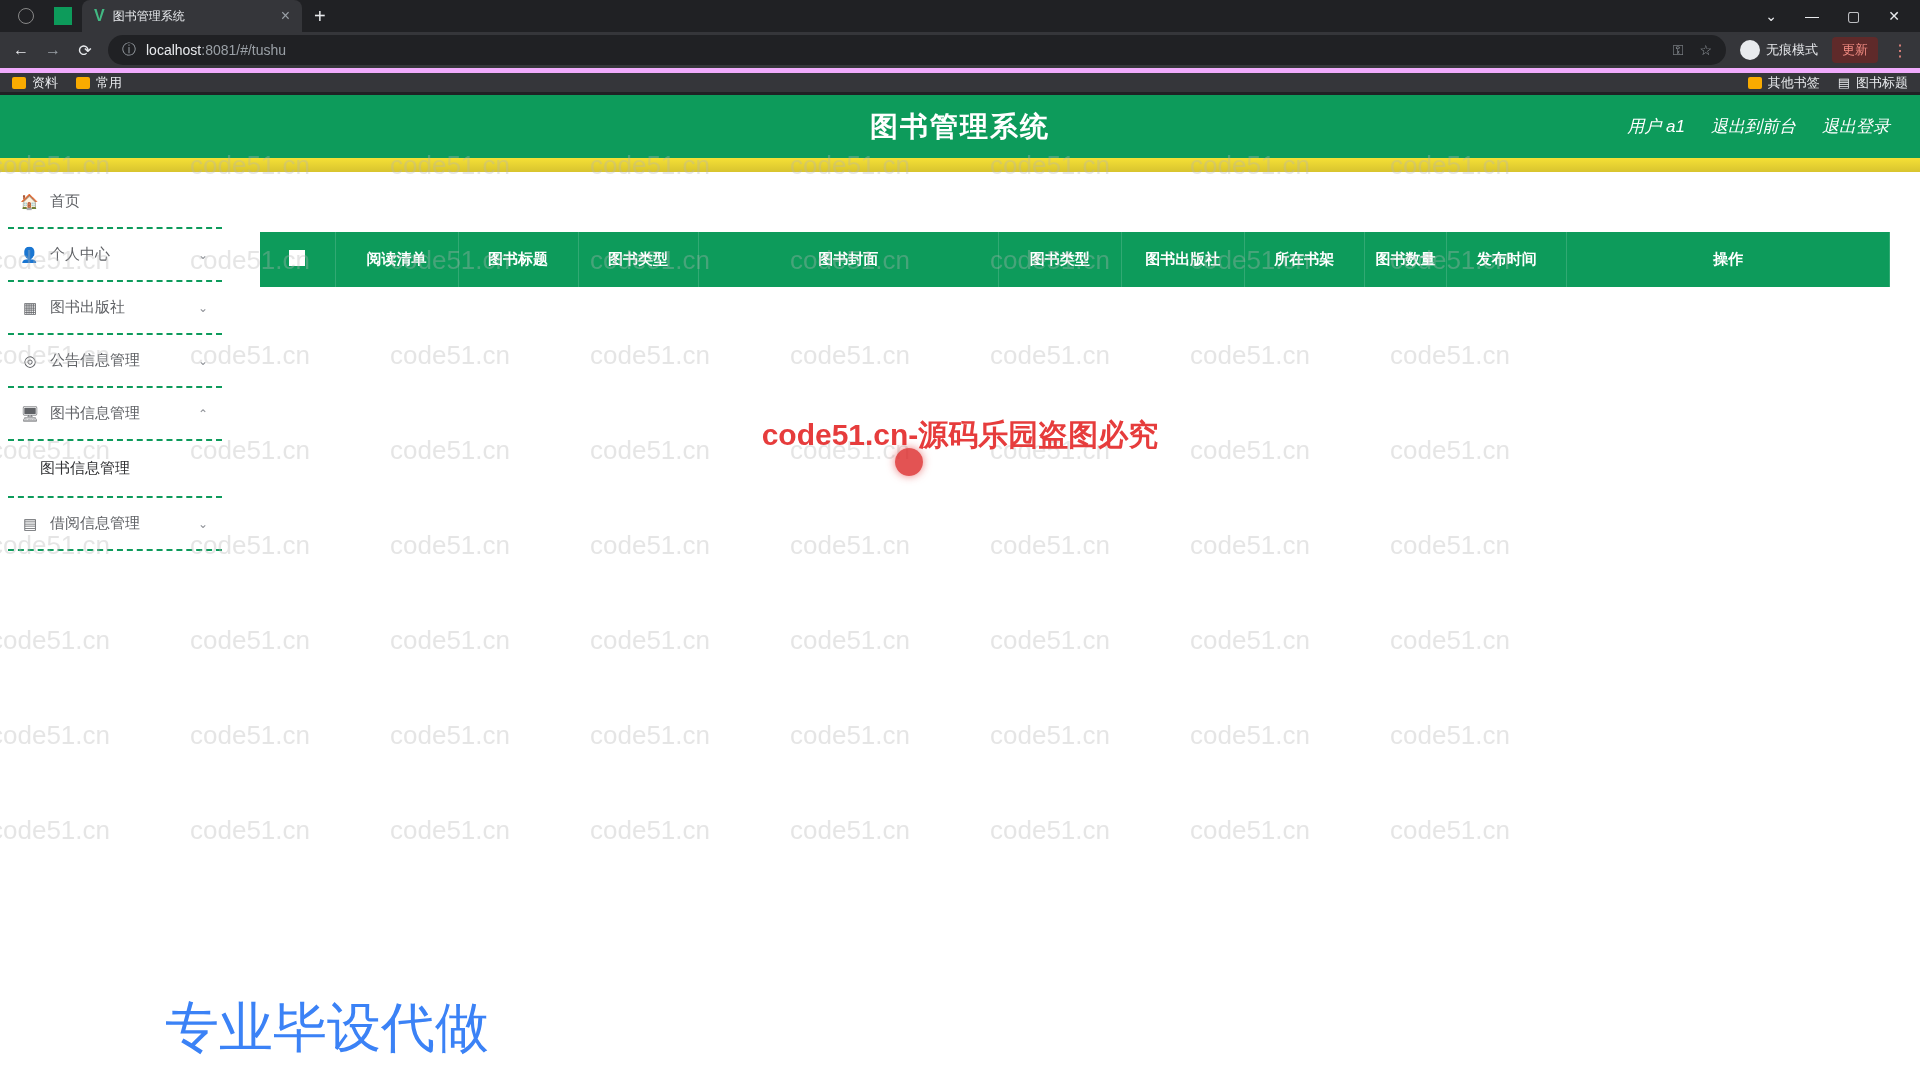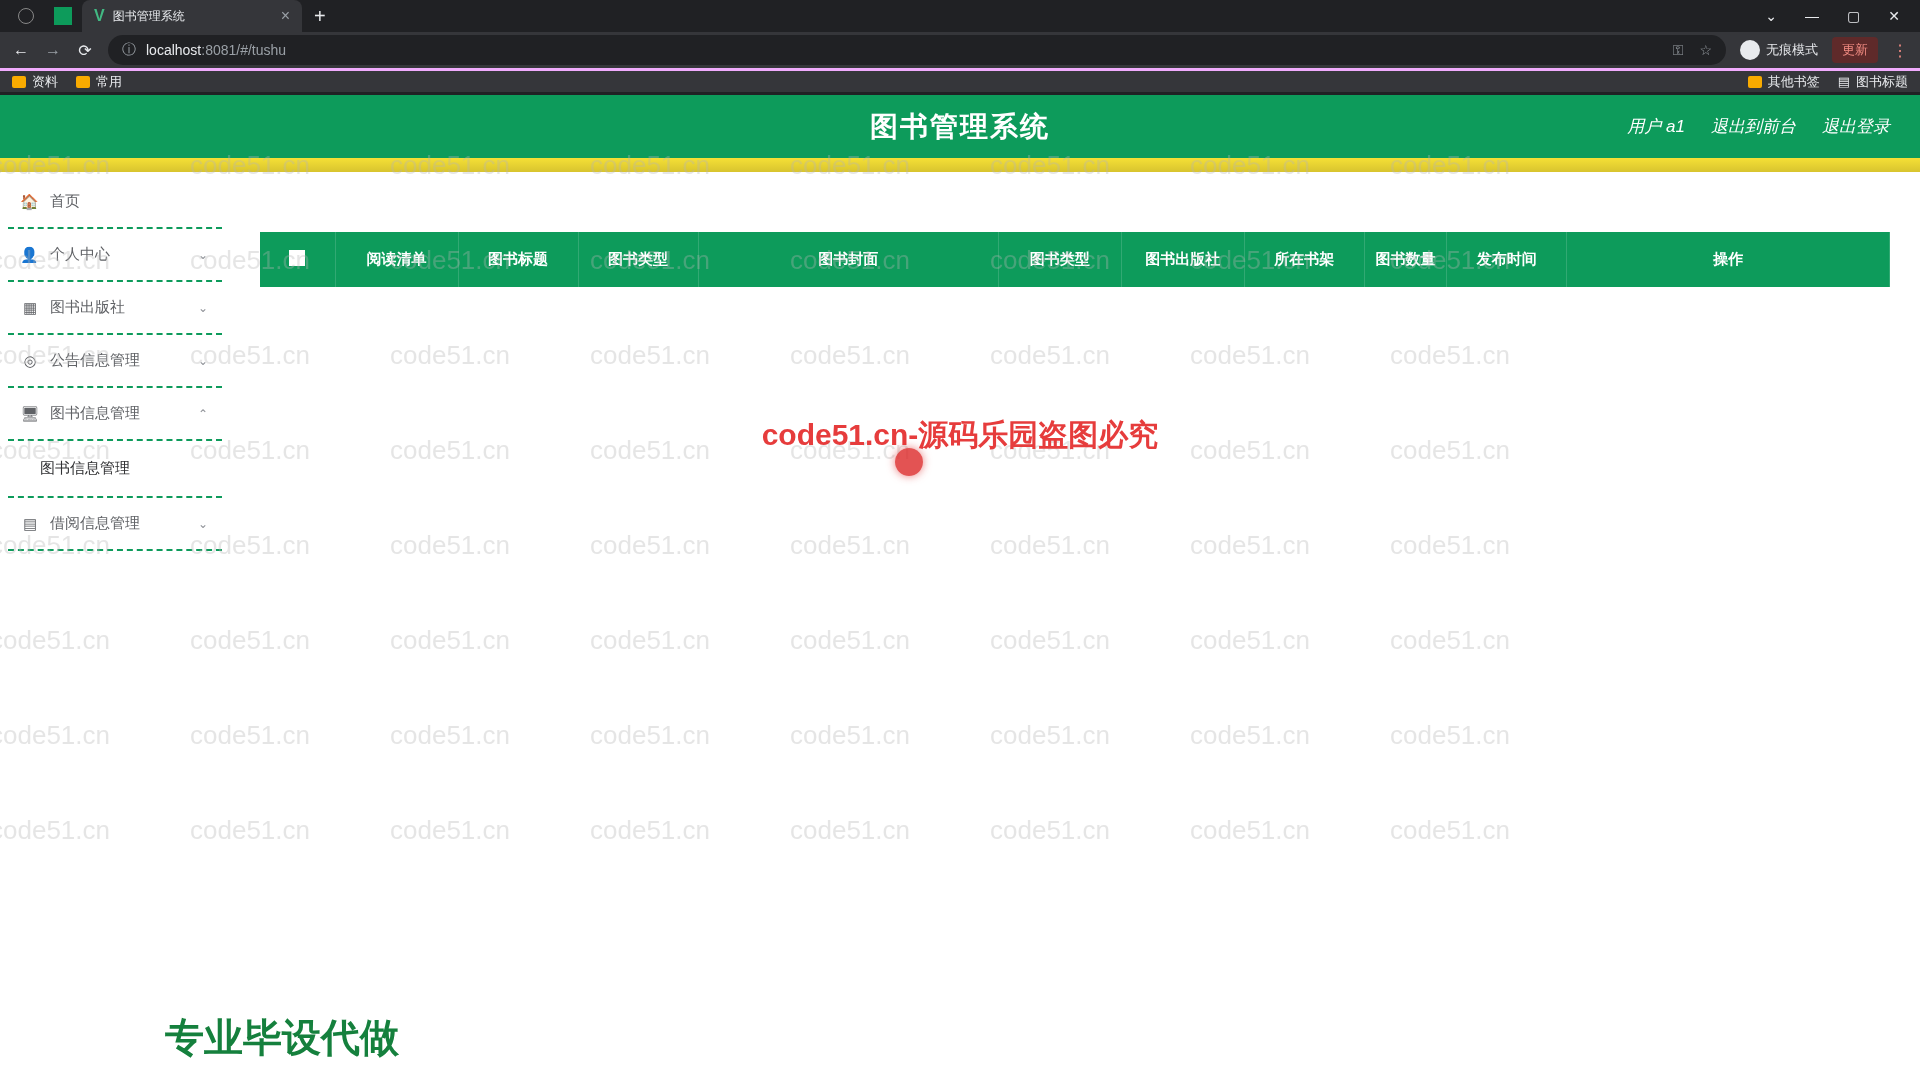--- a/index.html
+++ b/index.html
@@ -21,21 +21,21 @@
 .nav-btn { width: 18px; height: 18px; cursor: pointer; display: flex; align-items: center; justify-content: center; color: #9aa0a6; }
 .nav-btn.active { color: #e8eaed; }
 .url-bar { flex: 1; background: #202124; border-radius: 18px; height: 30px; display: flex; align-items: center; padding: 0 14px; gap: 10px; color: #9aa0a6; font-size: 14px; }
 .url-host { color: #e8eaed; }
 .url-right { margin-left: auto; display: flex; gap: 16px; align-items: center; }
 .incognito { display: flex; align-items: center; gap: 6px; color: #e8eaed; font-size: 13px; }
 .inc-icon { width: 20px; height: 20px; background: #e8eaed; border-radius: 50%; }
 .update-btn { background: #5f2a2a; color: #f28b82; padding: 4px 10px; border-radius: 4px; font-size: 13px; cursor: pointer; }
 .more-dots { color: #f28b82; }
 
-.bookmark-bar { height: 24px; background: #35363a; display: flex; align-items: center; padding: 0 12px; gap: 18px; color: #e8eaed; font-size: 13px; border-top: 3px solid #f0abfc; }
+.bookmark-bar { height: 24px; background: #35363a; display: flex; align-items: center; padding: 0 12px; gap: 18px; color: #e8eaed; font-size: 13px; border-top: 5px solid #f0abfc; }
 .bookmark { display: flex; align-items: center; gap: 6px; cursor: pointer; }
 .folder-icon { width: 14px; height: 12px; background: #f9ab00; border-radius: 2px; }
 .bookmark-right { margin-left: auto; display: flex; gap: 18px; }
 .list-icon { color: #e8eaed; }
 
 
 .app-header { background: #0d9b5b; height: 63px; display: flex; align-items: center; color: #fff; position: relative; }
 .app-title { position: absolute; left: 50%; transform: translateX(-50%); font-size: 28px; font-weight: bold; letter-spacing: 2px; }
 .header-right { margin-left: auto; display: flex; gap: 26px; padding-right: 30px; font-size: 17px; }
 .header-right span { cursor: pointer; font-style: italic; }
@@ -66,21 +66,21 @@
 .book-cover { width: 72px; height: 95px; background: linear-gradient(135deg, #e8e0d0, #d0c8b8); border: 1px solid #ccc; display: inline-block; box-shadow: 0 2px 4px rgba(0,0,0,0.2); }
 .cover2 { background: linear-gradient(135deg, #f0ede5, #8b5a3c); }
 .cover3 { background: linear-gradient(180deg, #f5f5f0 30%, #2a4a5a 30%); }
 .cover4 { background: linear-gradient(135deg, #6b7a5a, #4a5a3a); }
 .detail-btn { background: #9acd32; color: #fff; padding: 8px 18px; border-radius: 18px; font-size: 14px; cursor: pointer; border: none; display: inline-flex; align-items: center; gap: 4px; }
 .detail-btn::before { content: "📄"; font-size: 12px; }
 
 
 .watermark { position: absolute; font-size: 26px; color: rgba(180,180,180,0.35); pointer-events: none; z-index: 5; }
 .watermark-red { position: absolute; left: 50%; top: 415px; transform: translateX(-50%); color: #e63c3c; font-size: 30px; font-weight: bold; z-index: 20; pointer-events: none; }
-.bottom-text { position: absolute; left: 165px; bottom: 15px; font-size: 39px; font-weight: bold; color: #15803d; z-index: 20; }
+.bottom-text { position: absolute; left: 165px; bottom: 15px; font-size: 54px; font-weight: normal; color: #3b82f6; z-index: 20; }
 .red-dot { position: absolute; width: 28px; height: 28px; background: rgba(220,40,40,0.8); border-radius: 50%; z-index: 25; box-shadow: 0 0 8px rgba(220,40,40,0.6); }
 
 .col-chk { width: 50px; }
 .col-id { width: 82px; }
 .col-title { width: 80px; }
 .col-type { width: 80px; }
 .col-cover { width: 200px; }
 .col-author { width: 82px; }
 .col-pub { width: 82px; }
 .col-shelf { width: 80px; }

